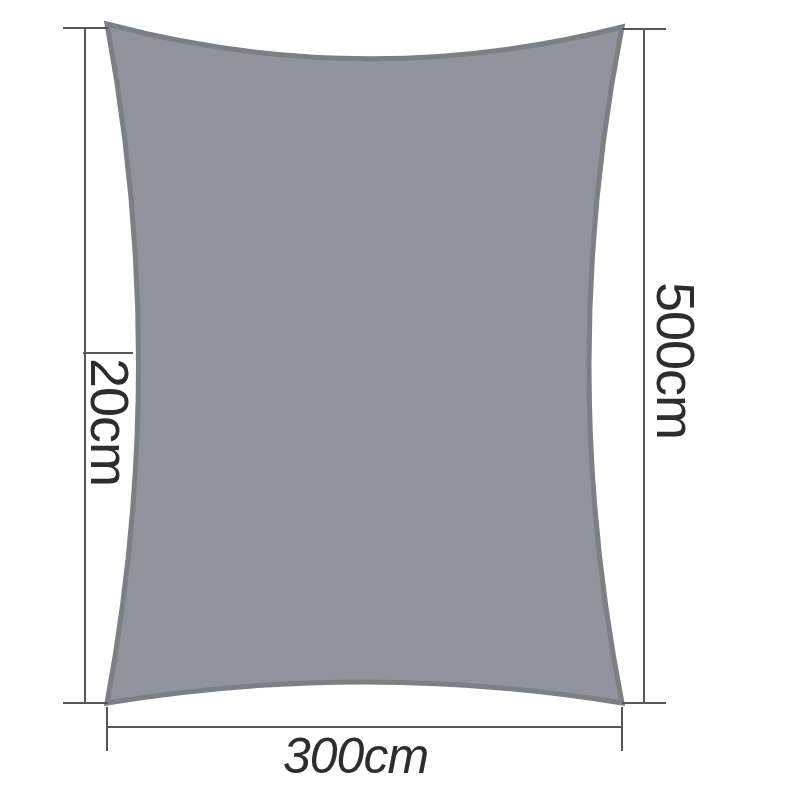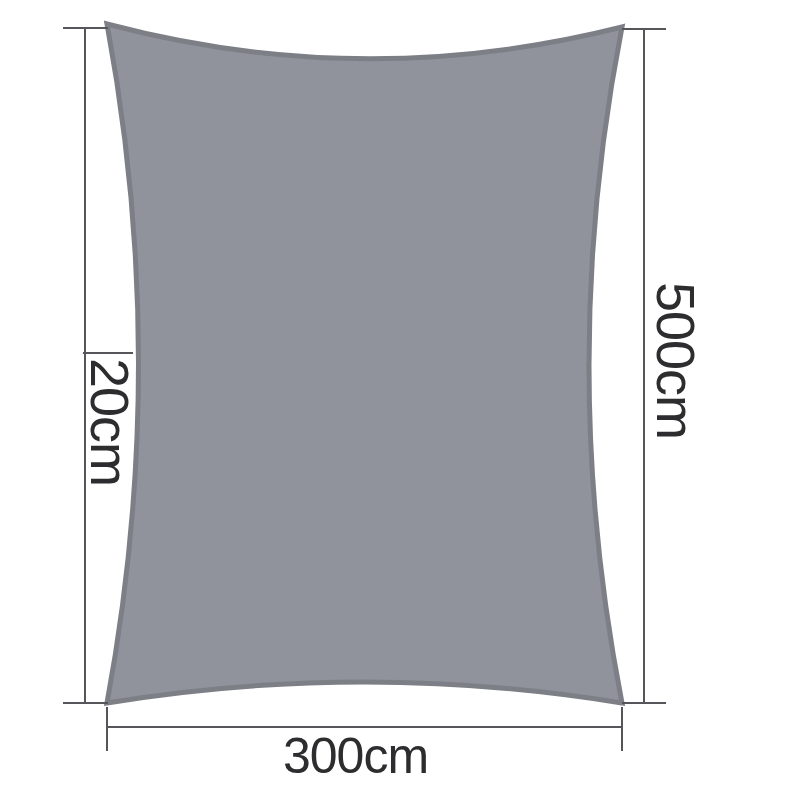--- a/index.html
+++ b/index.html
@@ -27,20 +27,21 @@
     white-space:nowrap;
   }
   .dim-label.vertical{
     writing-mode:vertical-rl;
     font-size:54px;
     line-height:52px;
   }
   .dim-label.horizontal{
     font-size:50px;
     line-height:56px;
+    font-style:italic;
   }
 </style>
 </head>
 <body>
 
 <div class="canvas">
 
   <svg class="sail-svg" viewBox="0 0 800 800" xmlns="http://www.w3.org/2000/svg">
     <path d="M 107 24
              Q 364 92 622 27

